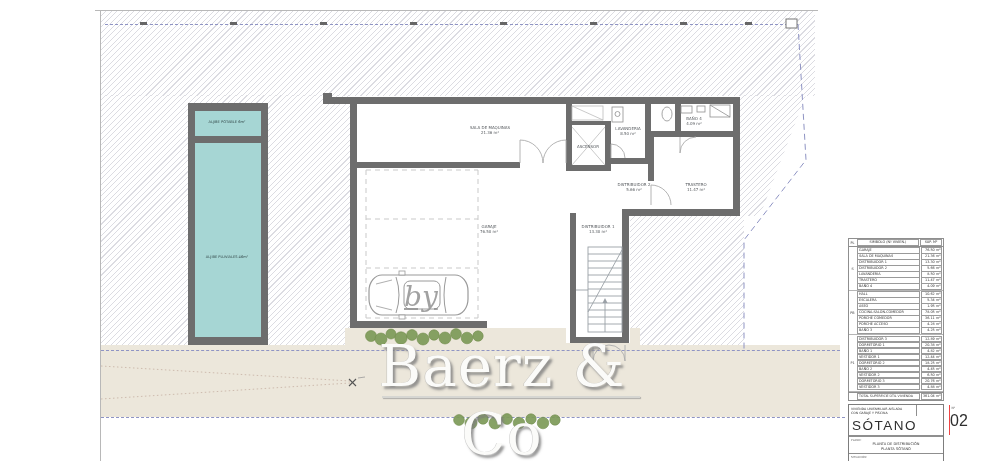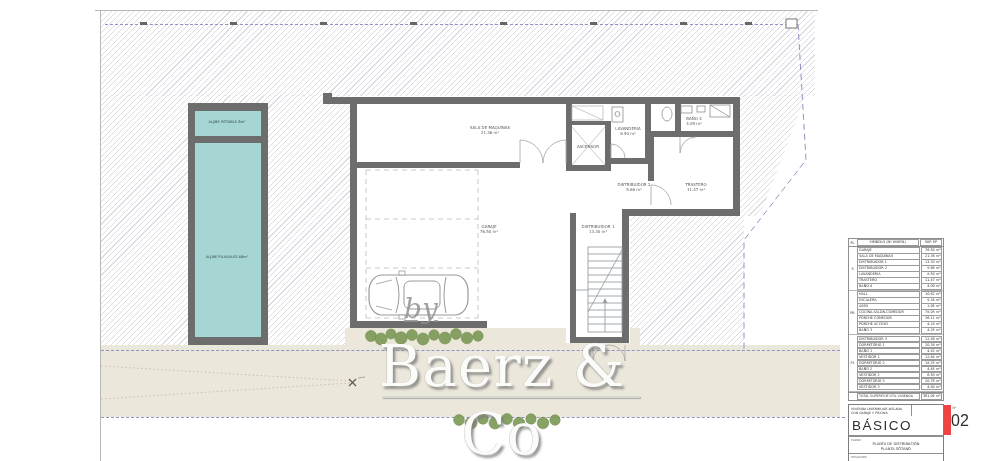--- a/index.html
+++ b/index.html
@@ -11,21 +11,21 @@
   .teal{background:var(--pool);}
   .beige{background:var(--beige);}
   .white{background:#fff;}
   .bline{background:#b8b8b8;}
   .dash-h{border-top:1px dashed var(--dash);height:0;}
   .rl{position:absolute;transform:translate(-50%,-50%);text-align:center;
       font-size:4px;line-height:5.2px;color:#565a5e;white-space:nowrap;z-index:7;}
   .rl .a{display:block;}
   .pl{color:#34494a;font-size:3.6px;}
   
-  .wm-by{position:absolute;left:404px;top:292px;font:italic 28px "DejaVu Serif",serif;
+  .wm-by{position:absolute;left:404px;top:280px;font:italic 28px "DejaVu Serif",serif;
          color:rgba(145,145,145,.85);z-index:8;text-decoration:underline;}
   .wm-brand{position:absolute;left:360px;top:332px;width:284px;text-align:center;z-index:8;
             font:58px "DejaVu Serif",serif;color:#fbfbf9;letter-spacing:1px;
             text-shadow:2.5px 2.5px 2.5px rgba(125,125,125,.8),-.5px -.5px 0 rgba(160,160,160,.55);}
   .wm-rule{position:absolute;left:382px;top:396px;width:258px;height:1.6px;background:#d6d6d2;
            box-shadow:1px 1px 1px rgba(150,150,150,.7);z-index:8;}
   .wm-tag{position:absolute;left:381px;top:403px;width:300px;z-index:8;
           font:20px "DejaVu Serif",serif;color:#f6f6f3;letter-spacing:10px;word-spacing:16px;
           text-shadow:1.5px 1.5px 1.5px rgba(125,125,125,.8);white-space:nowrap;}
   
@@ -406,23 +406,23 @@
     </div>
   </div>
 
   <div id="title-block">
     <div class="tb-top">
       <div>
         <div class="tb-proj">
           <div>VIVIENDA UNIFAMILIAR AISLADA</div>
           <div>CON GARAJE Y PISCINA</div>
         </div>
-        <div class="tb-basico">BÁSICO</div>
+        <div class="tb-basico">SÓTANO</div>
       </div>
-      <div class="tb-num" style="border-left:7px solid #ef4444;margin-left:32px;">
+      <div class="tb-num" style="border-left:1px solid #ef4444;margin-left:32px;">
         <span class="no">Nº</span>
         <span class="big">02</span>
       </div>
     </div>
     <div class="tb-plan">
       <div class="lab">PLANO:</div>
       <div class="ln">PLANTA DE DISTRIBUCIÓN</div>
       <div class="ln">PLANTA SÓTANO</div>
     </div>
     <div class="tb-bottom">SITUACIÓN:</div>

